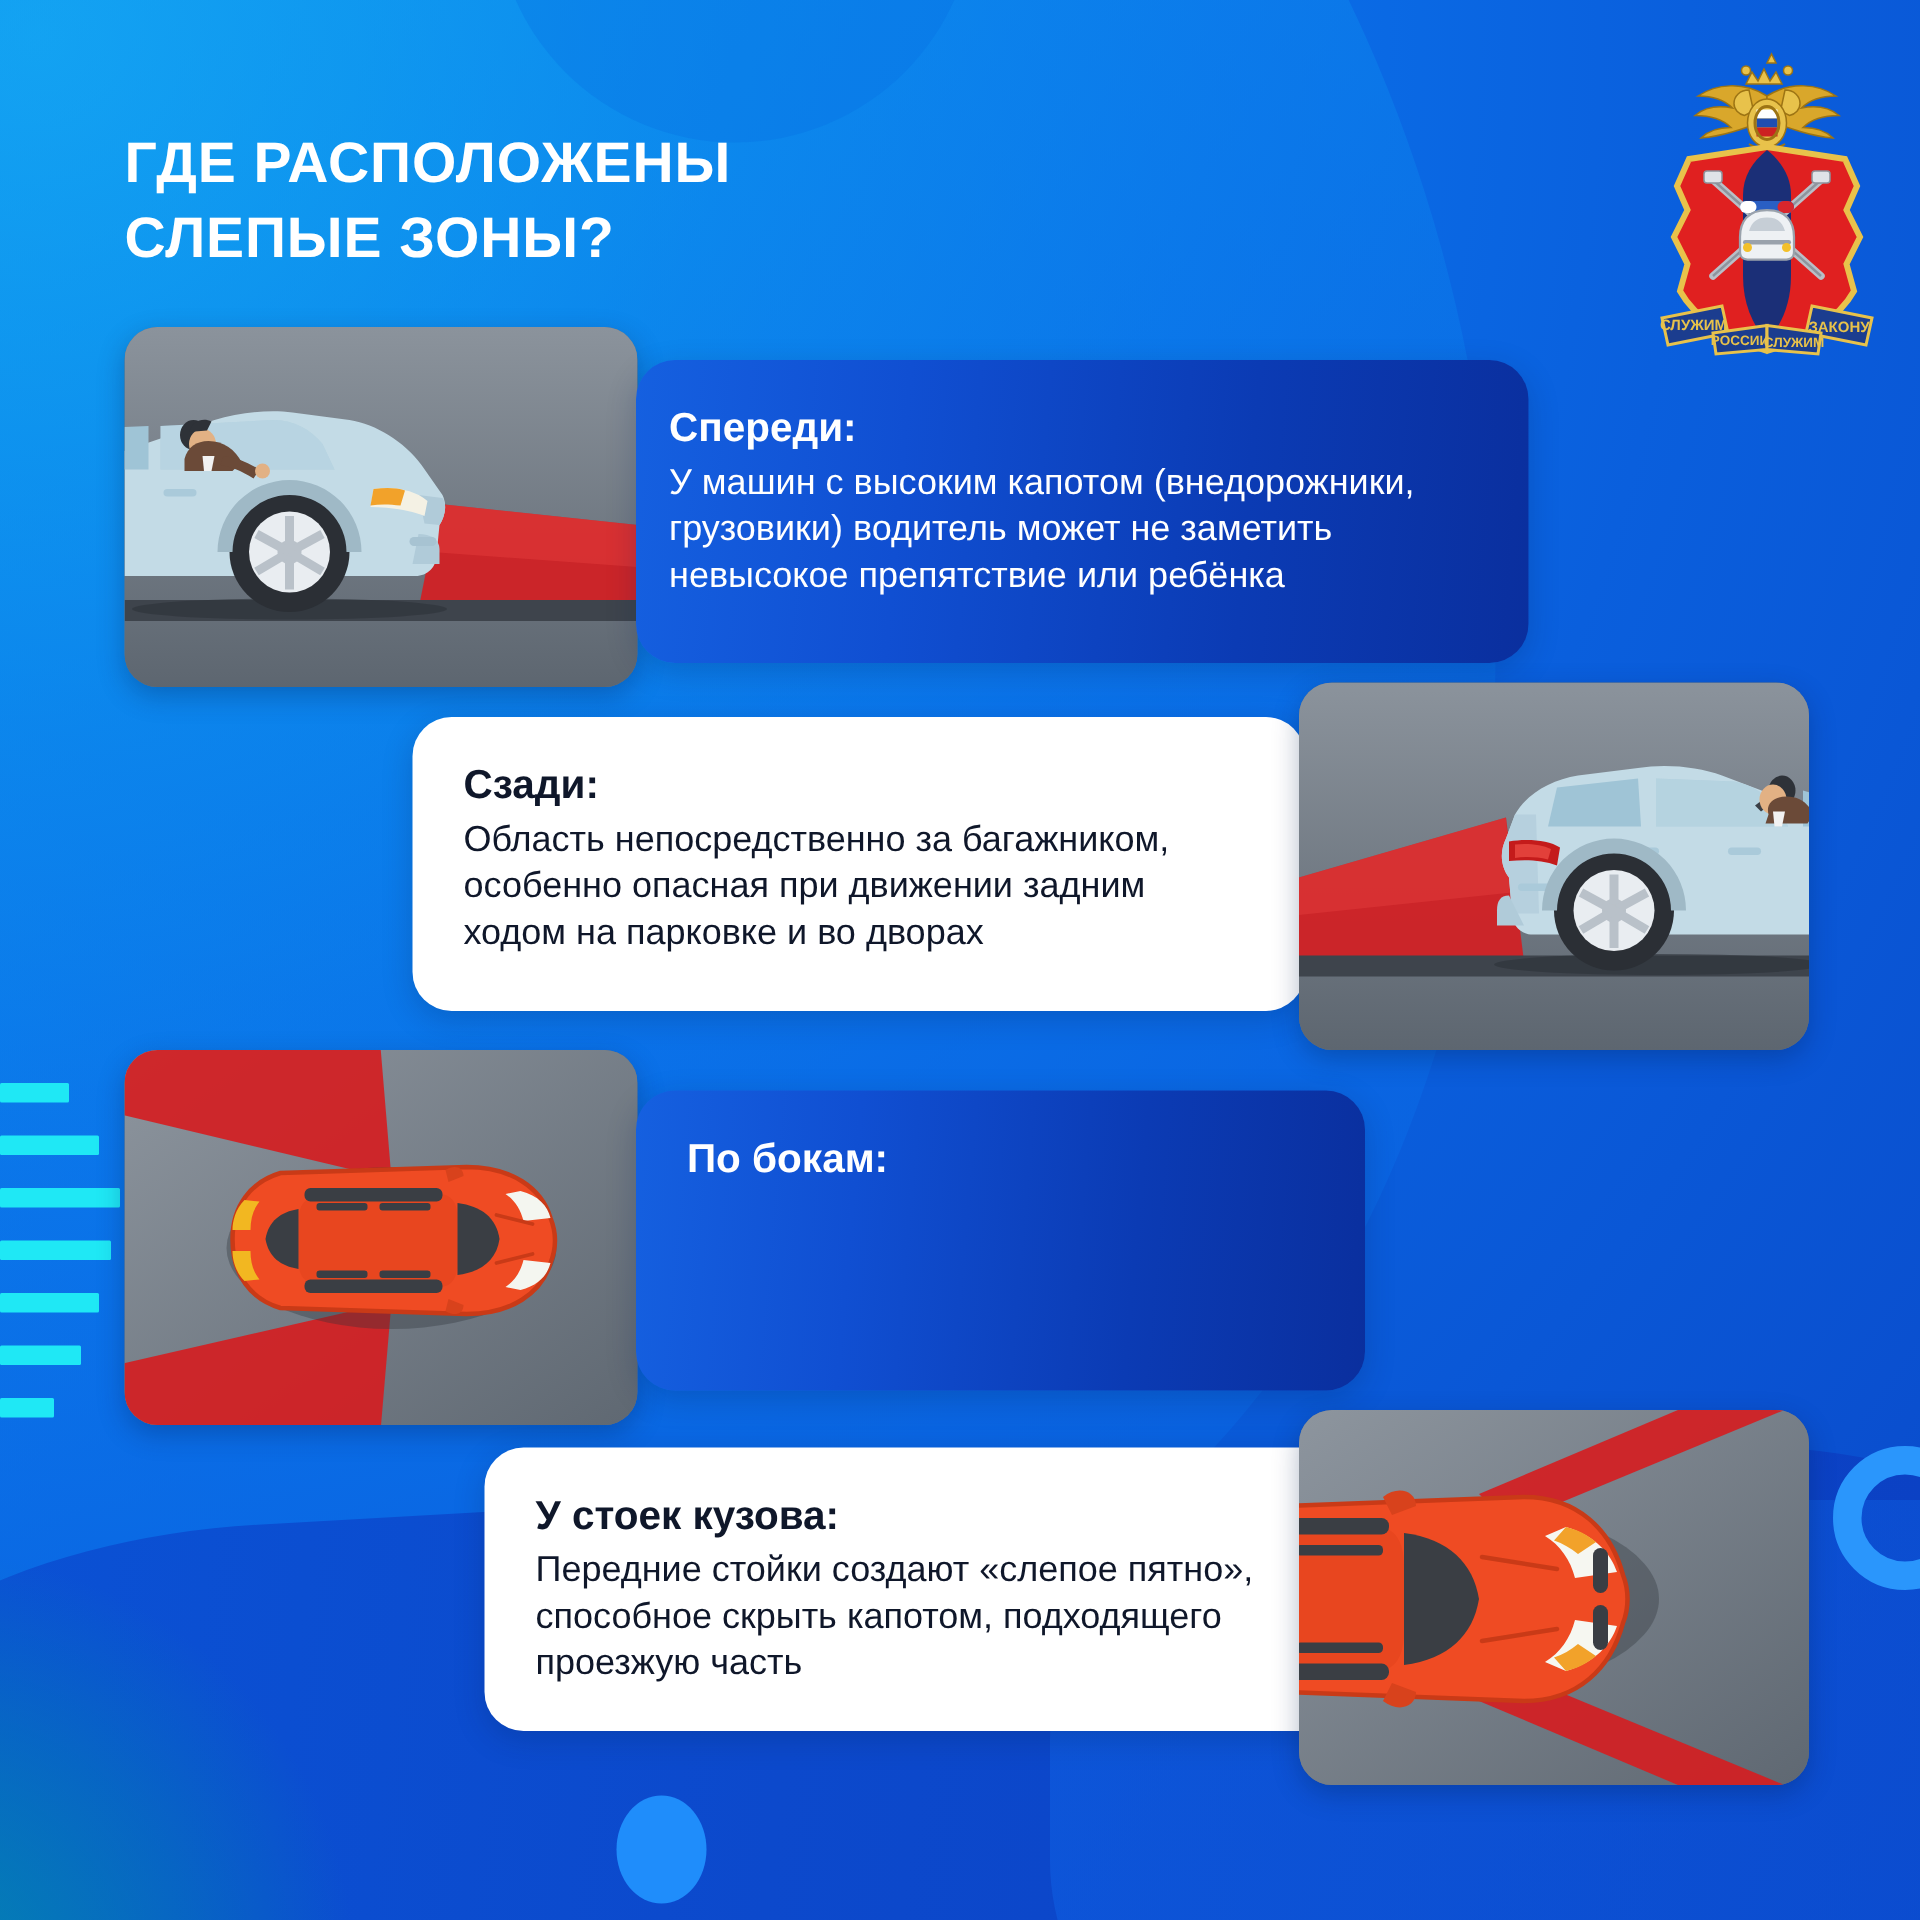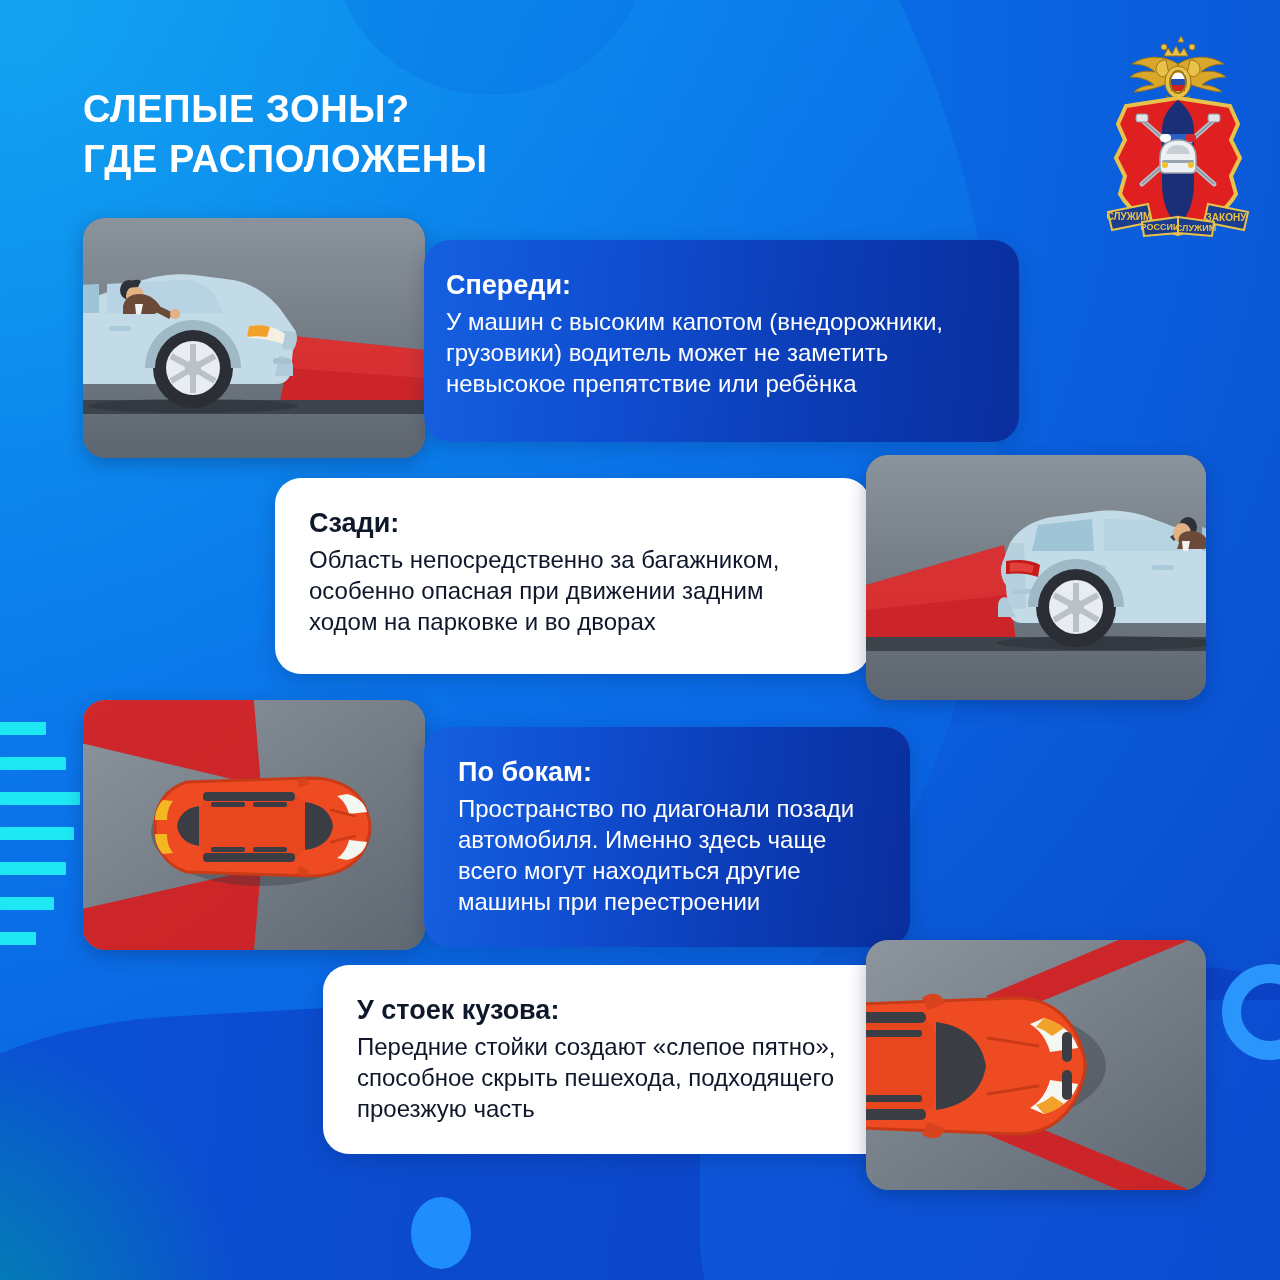--- a/index.html
+++ b/index.html
@@ -132,22 +132,22 @@
     <i style="width:66px"></i>
     <i style="width:80px"></i>
     <i style="width:74px"></i>
     <i style="width:66px"></i>
     <i style="width:54px"></i>
     <i style="width:36px"></i>
   </div>
 </div>
 
 <h1 id="title">
+  <span>ГДЕ РАСПОЛОЖЕНЫ</span>
   <span>СЛЕПЫЕ ЗОНЫ?</span>
-  <span>ГДЕ РАСПОЛОЖЕНЫ</span>
 </h1>
 
 <div id="emblem">
   <svg viewBox="0 0 172 212" xmlns="http://www.w3.org/2000/svg">
 
     <g fill="#d9a72b" stroke="#9d7414" stroke-width="1">
       <path d="M86 30 C70 20 52 22 40 30 C50 30 58 33 63 38 C52 36 44 38 38 43 C49 43 57 46 62 51 C53 51 46 54 42 58 C56 57 70 52 86 46 Z"></path>
       <path d="M86 30 C102 20 120 22 132 30 C122 30 114 33 109 38 C120 36 128 38 134 43 C123 43 115 46 110 51 C119 51 126 54 130 58 C116 57 102 52 86 46 Z"></path>
     </g>
 
@@ -403,28 +403,27 @@
       <path d="M80 154 c-6 -6 -8 -14 -8 -20 l12 0 c0 8 2 14 6 19 z" fill="#f2b721"></path>
 
       <g stroke="#c93a17" stroke-width="2.5" fill="none" stroke-linecap="round">
         <line x1="248" y1="110" x2="272" y2="116"></line>
         <line x1="248" y1="142" x2="272" y2="136"></line>
       </g>
     </svg>
   </div>
   <div class="card blue">
     <h3>По бокам:</h3>
-    <p>Пространство по диагонали позади автомобиля. Именно здесь чаще всего могут находиться другие машины при перестроении</p>
   </div>
 </div>
 
 <div class="row" id="row4">
   <div class="card white">
     <h3>У стоек кузова:</h3>
-    <p>Передние стойки создают «слепое пятно», способное скрыть пешехода, подходящего проезжую часть</p>
+    <p>Передние стойки создают «слепое пятно», способное скрыть капотом, подходящего проезжую часть</p>
   </div>
   <div class="pic">
     <svg viewBox="0 0 340 250" xmlns="http://www.w3.org/2000/svg">
       <defs>
         <linearGradient id="g4" x1="0" y1="0" x2="1" y2="1">
           <stop offset="0" stop-color="#8d959e"></stop>
             <stop offset="1" stop-color="#5f6872"></stop>
         </linearGradient>
       </defs>
       <rect width="340" height="250" fill="url(#g4)"></rect>

